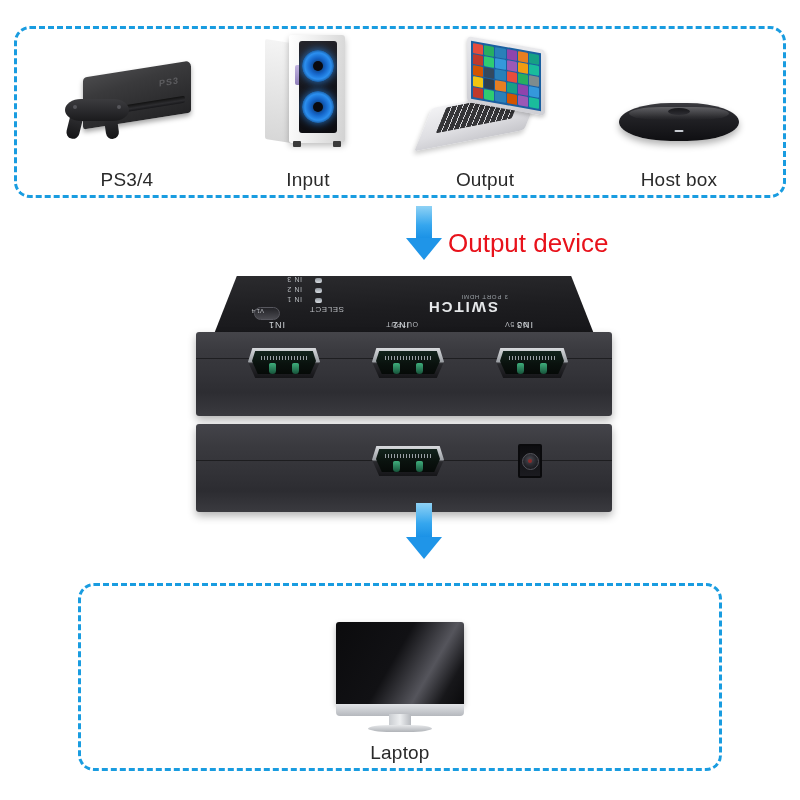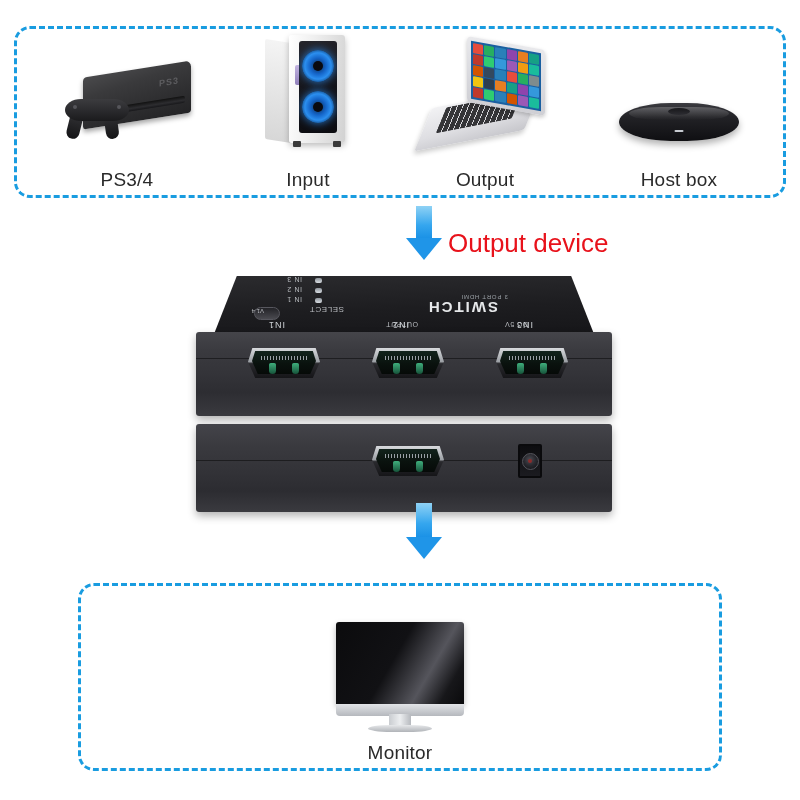--- a/index.html
+++ b/index.html
@@ -594,20 +594,20 @@
 
       <div class="device">
         <div class="device-art">
           <div class="monitor">
             <div class="mon-panel"></div>
             <div class="mon-chin"></div>
             <div class="mon-neck"></div>
             <div class="mon-foot"></div>
           </div>
         </div>
-        <div class="device-label">Monitor</div>
+        <div class="device-label">Laptop</div>
       </div>
 
 
     </div>
   </div>
 
 </div>
 
 </body></html>

